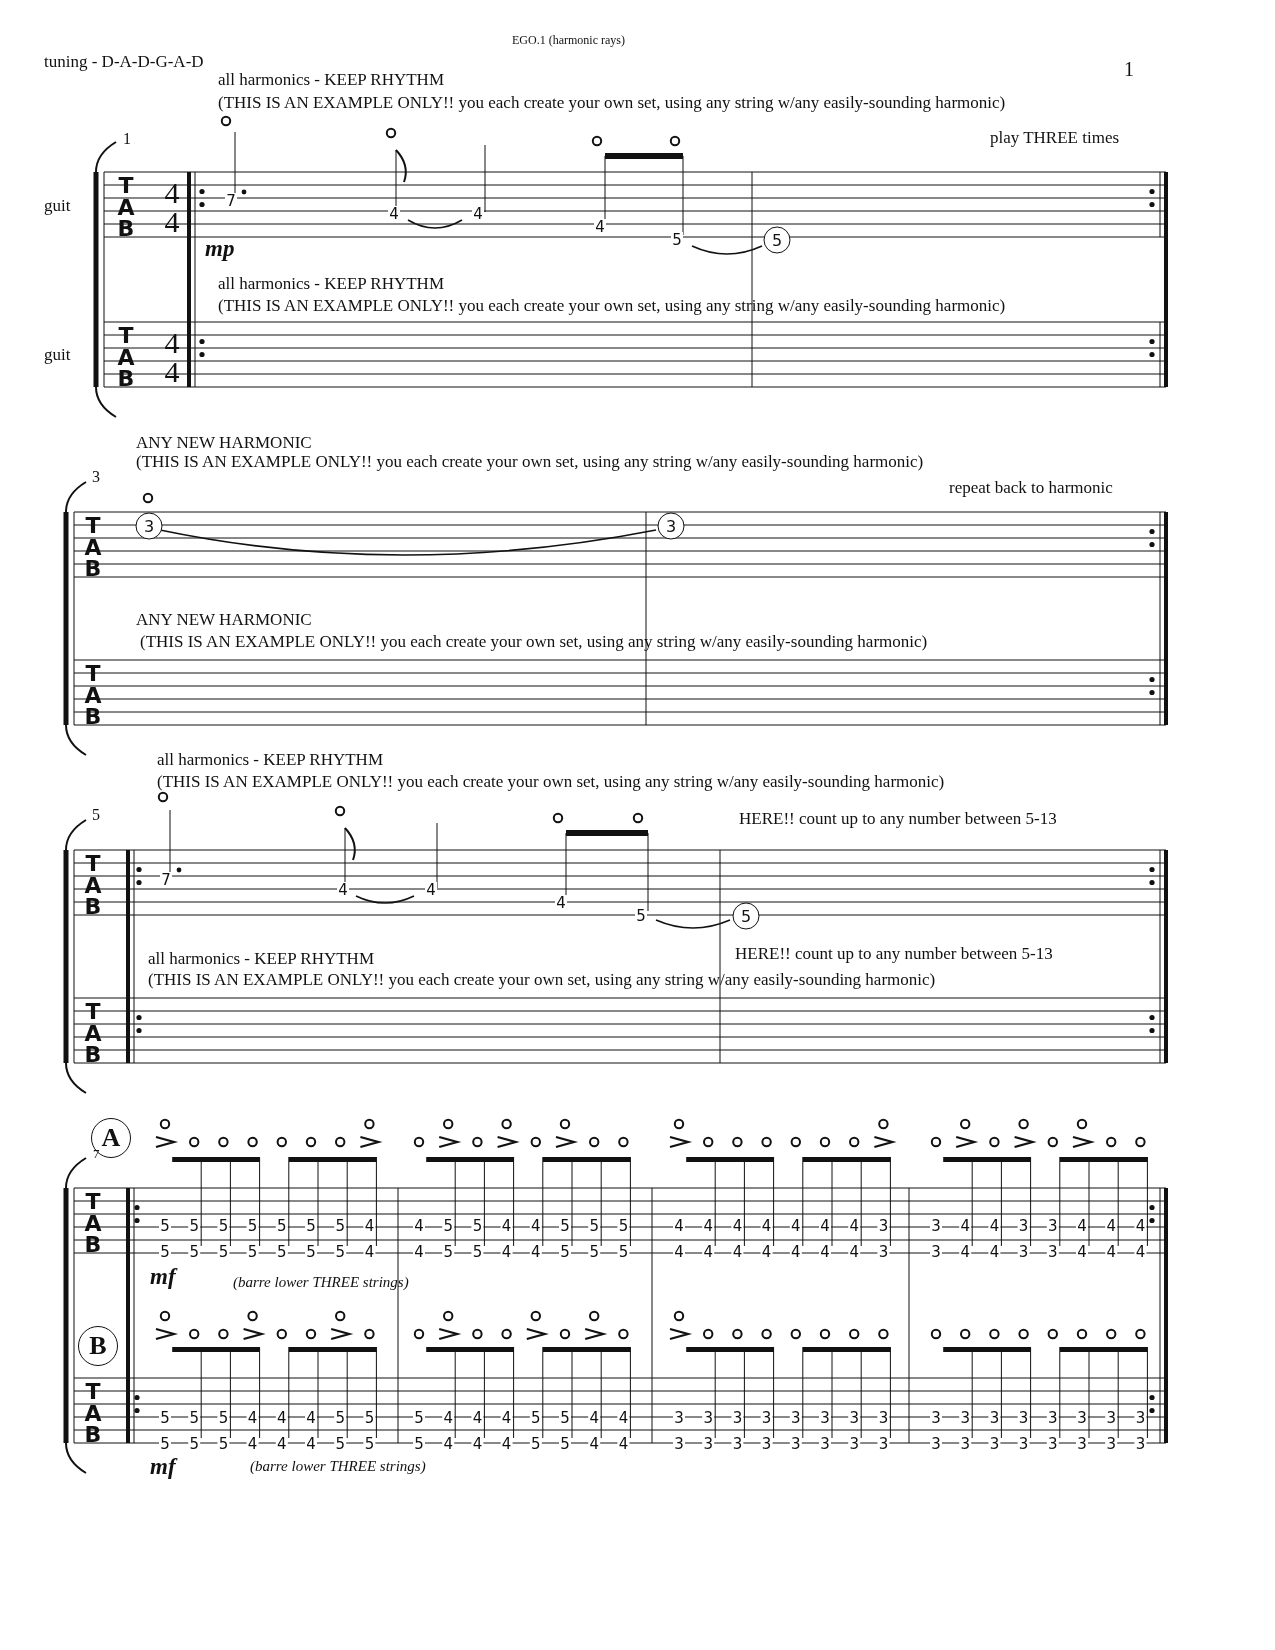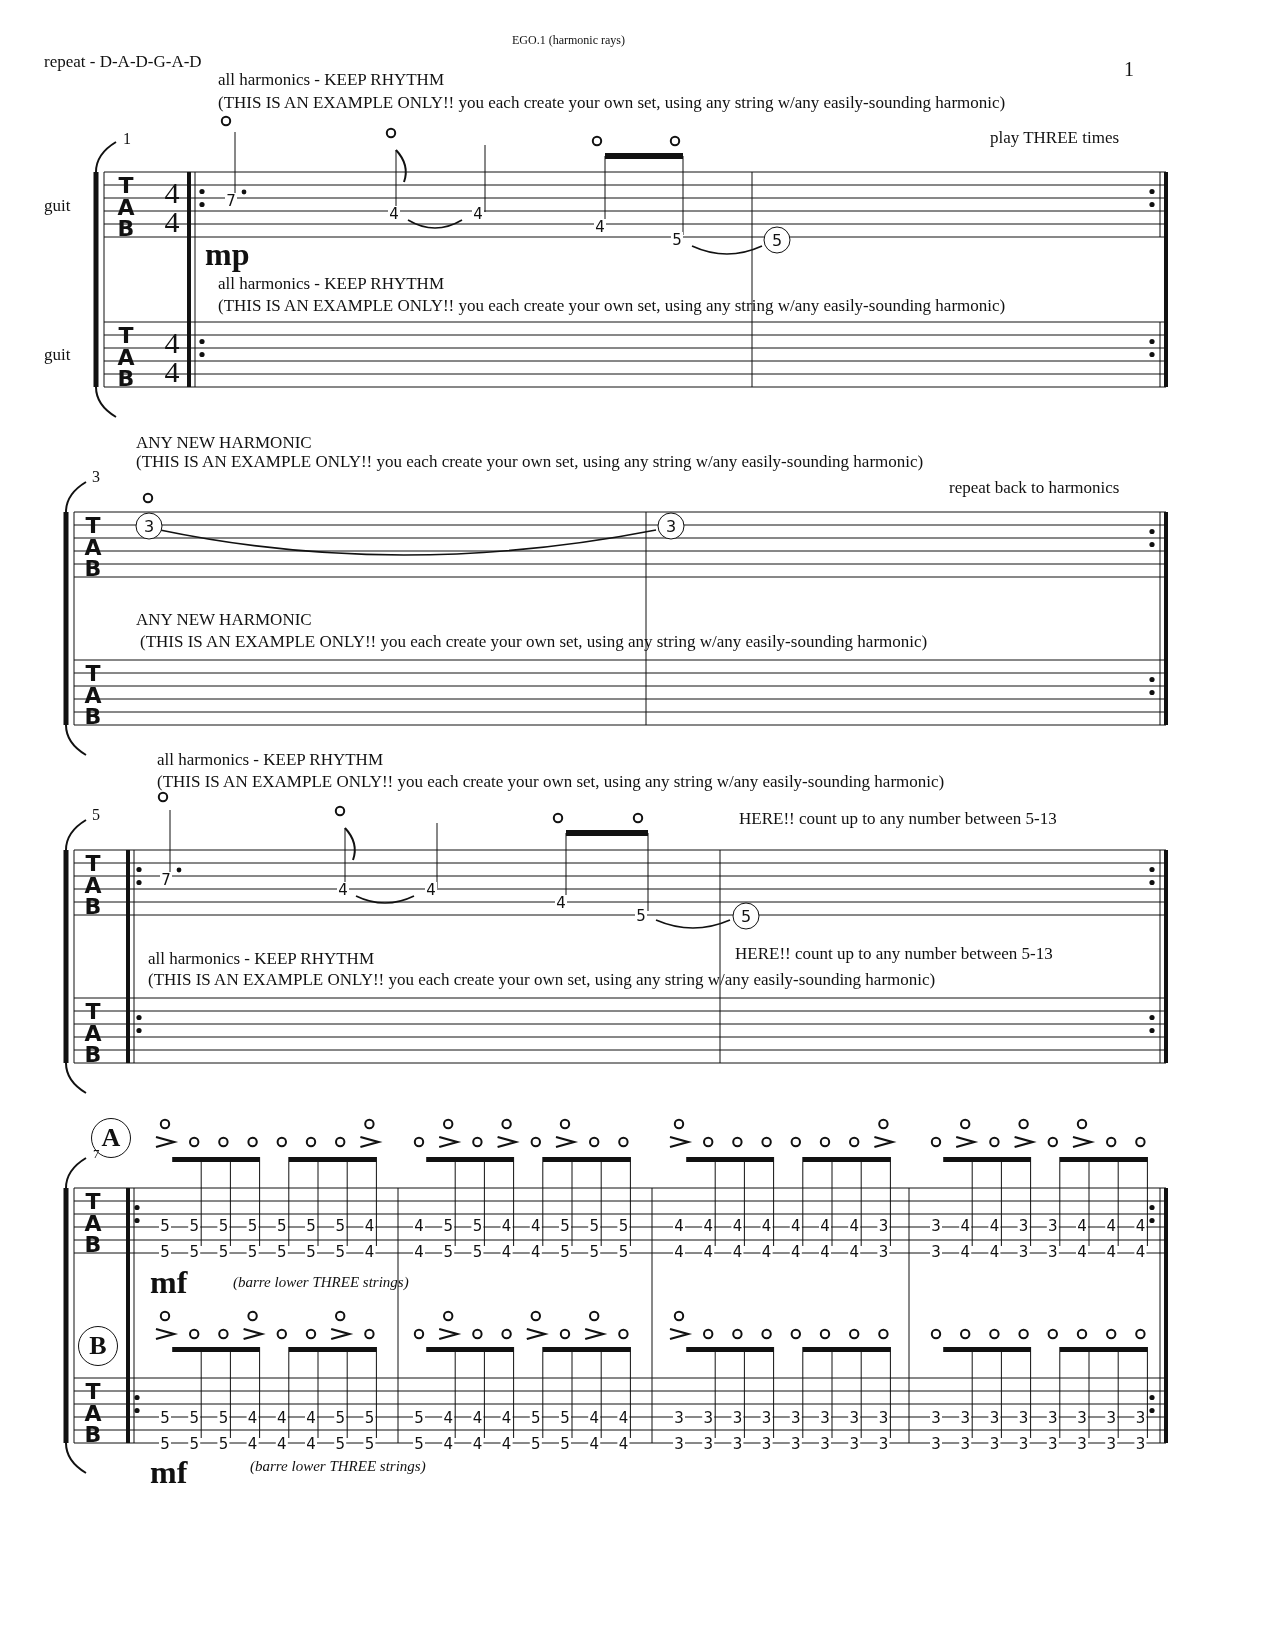--- a/index.html
+++ b/index.html
@@ -1,45 +1,45 @@
 <!DOCTYPE html>
 <html><head>
 <meta charset="utf-8">
 <style>
   html,body{margin:0;padding:0;background:#fff;}
   body{width:1275px;height:1650px;position:relative;overflow:hidden;font-family:"Liberation Serif",serif;color:#111;}
   .abs{position:absolute;white-space:nowrap;}
   .txt{font-size:17px;line-height:20px;}
   .title{font-size:12px;}
   svg{position:absolute;left:0;top:0;}
-  .dyn{font-family:"Liberation Serif",serif;font-weight:bold;font-size:32px;}
+  .dyn{font-family:"Liberation Serif",serif;font-style:italic;font-weight:bold;font-size:23px;}
   .ital{font-style:italic;font-size:15px;}
   .circ{position:absolute;width:38px;height:38px;border:1.5px solid #111;border-radius:50%;text-align:center;line-height:38px;font-weight:bold;font-size:26px;}
 </style>
 </head>
 <body>
 
 <div class="abs title" style="left:512px;top:33px;">EGO.1 (harmonic rays)</div>
-<div class="abs txt" style="left:44px;top:52px;">repeat - D-A-D-G-A-D</div>
+<div class="abs txt" style="left:44px;top:52px;">tuning - D-A-D-G-A-D</div>
 <div class="abs" style="left:1124px;top:58px;font-size:20px;">1</div>
 
 <div class="abs txt" style="left:218px;top:70px;">all harmonics - KEEP RHYTHM</div>
 <div class="abs txt" style="left:218px;top:93px;">(THIS IS AN EXAMPLE ONLY!! you each create your own set, using any string w/any easily-sounding harmonic)</div>
 <div class="abs" style="left:123px;top:130px;font-size:16px;">1</div>
 <div class="abs txt" style="left:990px;top:128px;">play THREE times</div>
 <div class="abs txt" style="left:44px;top:196px;">guit</div>
 <div class="abs txt" style="left:44px;top:345px;">guit</div>
 <div class="abs dyn" style="left:205px;top:236px;">mp</div>
 <div class="abs txt" style="left:218px;top:274px;">all harmonics - KEEP RHYTHM</div>
 <div class="abs txt" style="left:218px;top:296px;">(THIS IS AN EXAMPLE ONLY!! you each create your own set, using any string w/any easily-sounding harmonic)</div>
 
 <div class="abs txt" style="left:136px;top:433px;">ANY NEW HARMONIC</div>
 <div class="abs txt" style="left:136px;top:452px;">(THIS IS AN EXAMPLE ONLY!! you each create your own set, using any string w/any easily-sounding harmonic)</div>
 <div class="abs" style="left:92px;top:468px;font-size:16px;">3</div>
-<div class="abs txt" style="left:949px;top:478px;">repeat back to harmonics</div>
+<div class="abs txt" style="left:949px;top:478px;">repeat back to harmonic</div>
 <div class="abs txt" style="left:136px;top:610px;">ANY NEW HARMONIC</div>
 <div class="abs txt" style="left:140px;top:632px;">(THIS IS AN EXAMPLE ONLY!! you each create your own set, using any string w/any easily-sounding harmonic)</div>
 
 <div class="abs txt" style="left:157px;top:750px;">all harmonics - KEEP RHYTHM</div>
 <div class="abs txt" style="left:157px;top:772px;">(THIS IS AN EXAMPLE ONLY!! you each create your own set, using any string w/any easily-sounding harmonic)</div>
 <div class="abs" style="left:92px;top:806px;font-size:16px;">5</div>
 <div class="abs txt" style="left:739px;top:809px;">HERE!! count up to any number between 5-13</div>
 <div class="abs txt" style="left:148px;top:949px;">all harmonics - KEEP RHYTHM</div>
 <div class="abs txt" style="left:148px;top:970px;">(THIS IS AN EXAMPLE ONLY!! you each create your own set, using any string w/any easily-sounding harmonic)</div>
 <div class="abs txt" style="left:735px;top:944px;">HERE!! count up to any number between 5-13</div>

